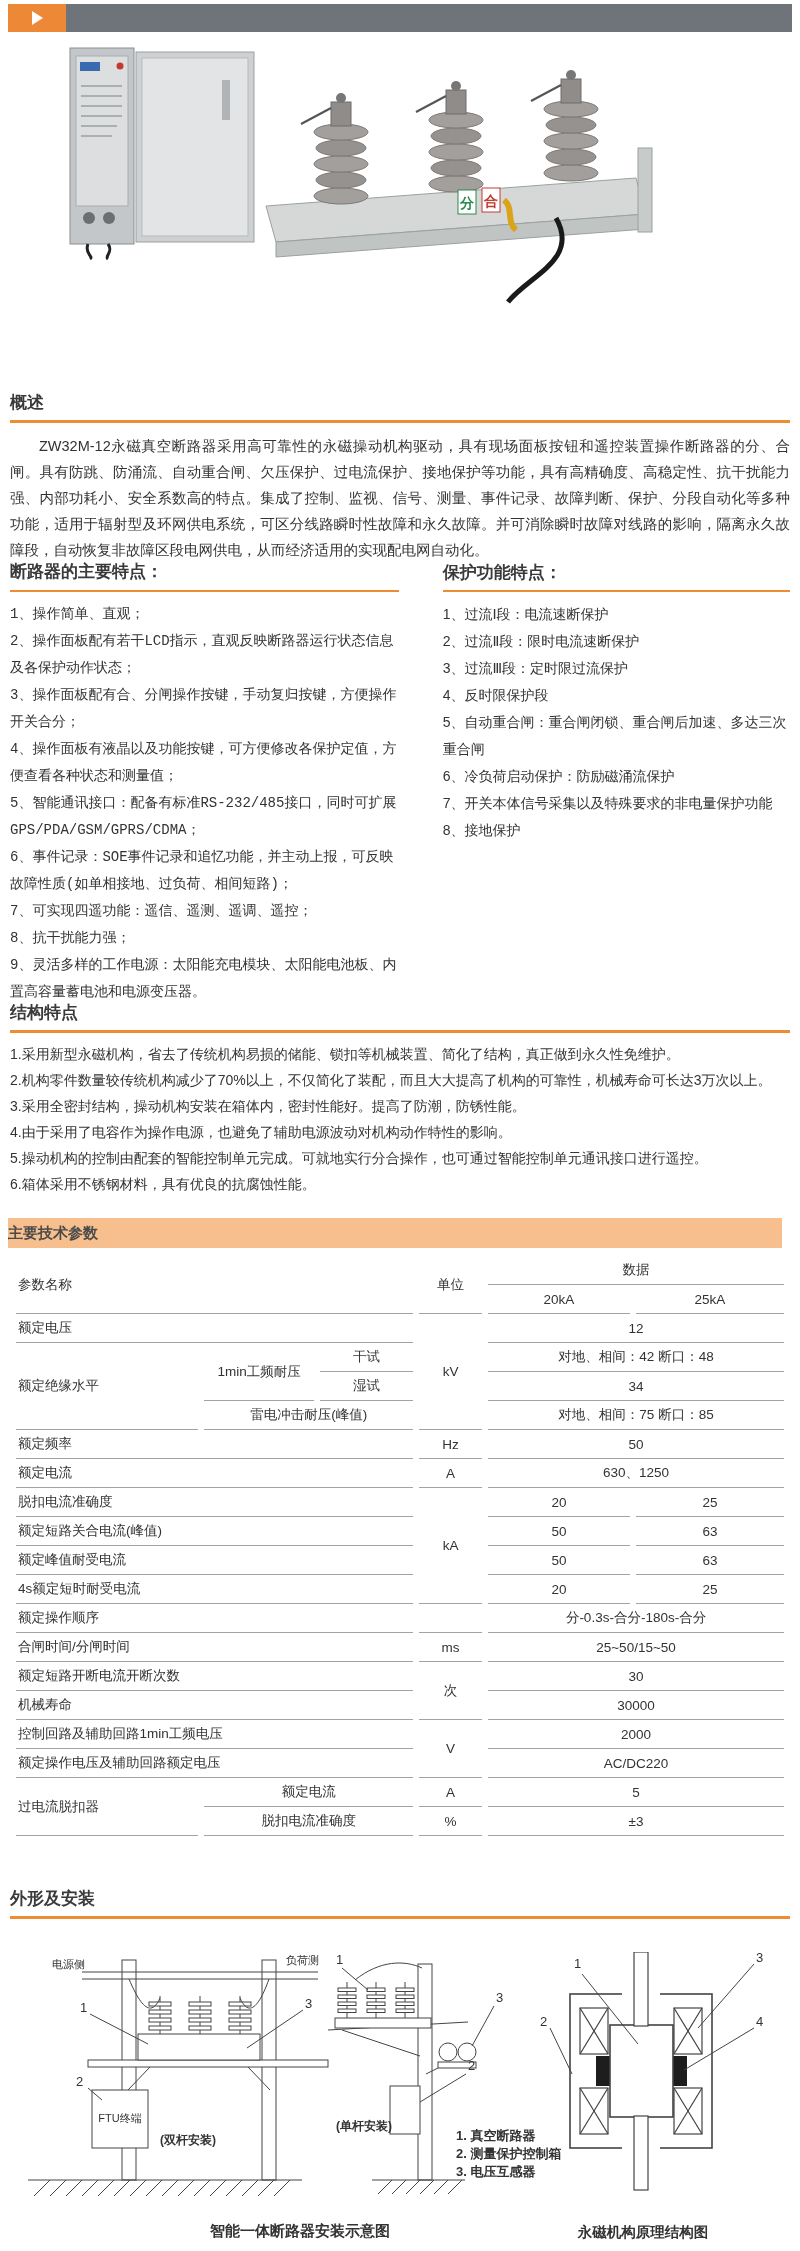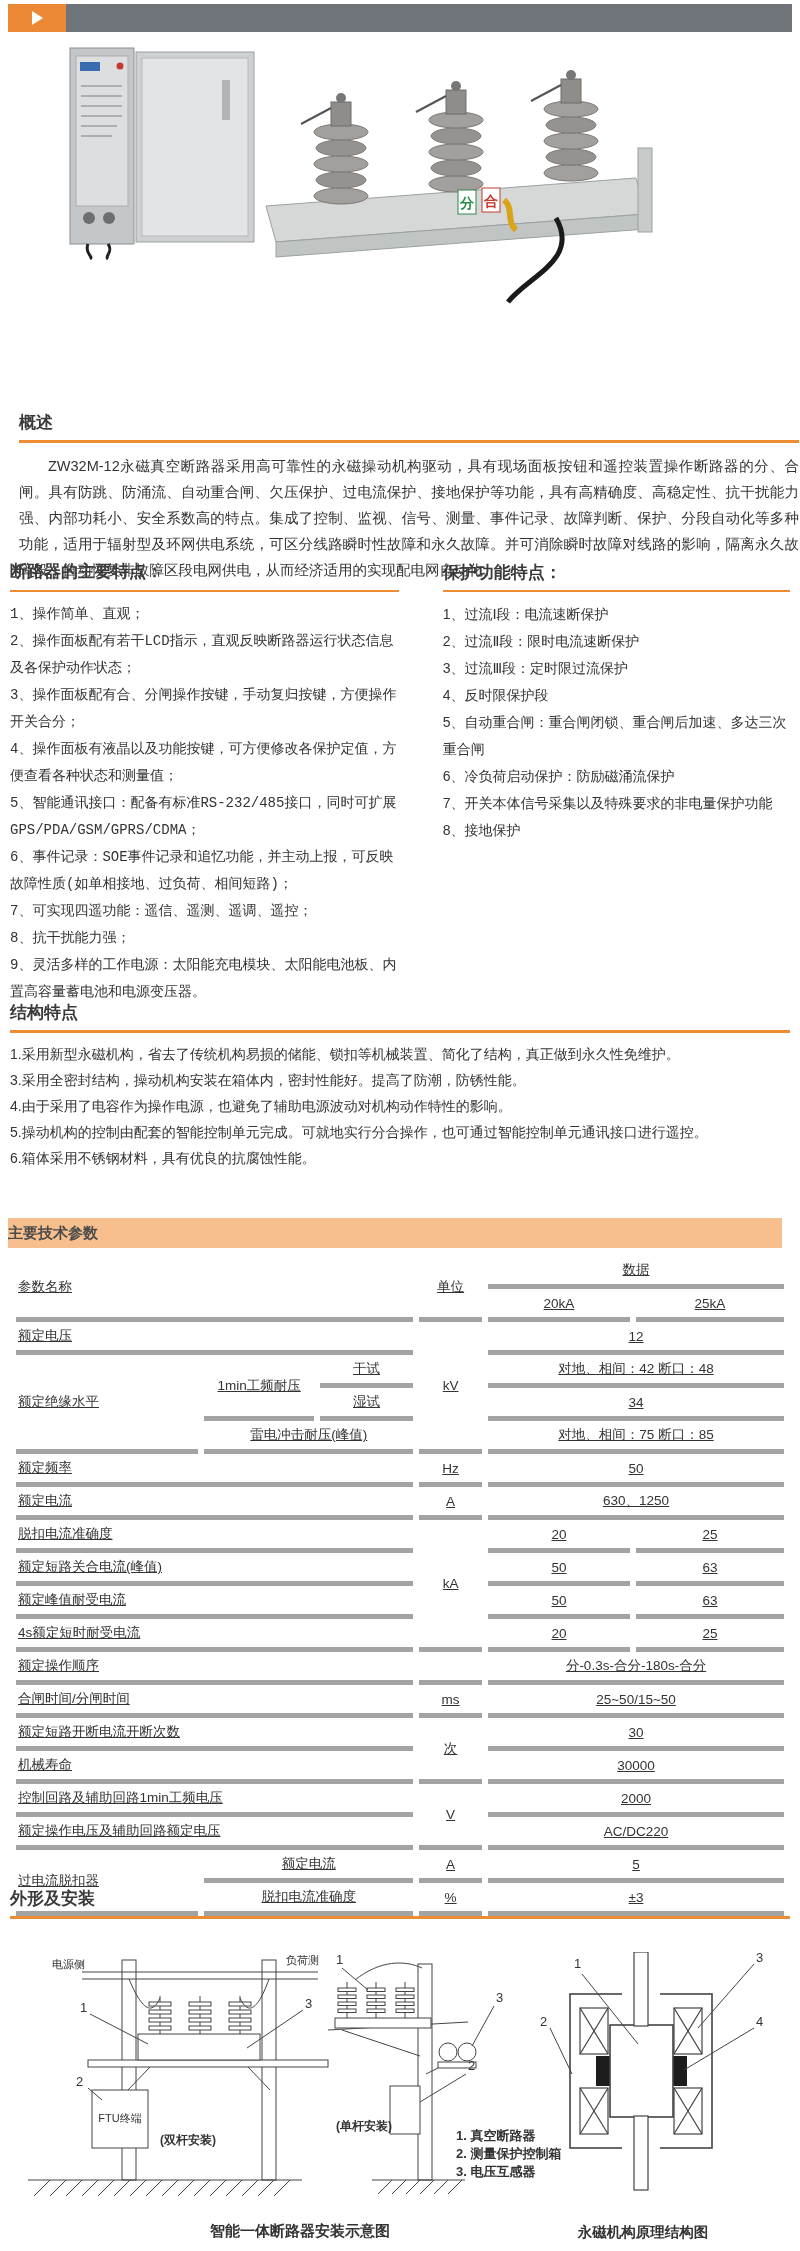--- a/index.html
+++ b/index.html
@@ -10,35 +10,35 @@
   .header-bar{position:absolute;top:4px;left:8px;width:784px;height:28px;background:#6e747a;display:flex;align-items:center;}
   .header-accent{width:58px;height:28px;background:#ed8837;display:flex;align-items:center;justify-content:center;}
   .header-accent .tri{width:0;height:0;border-left:11px solid #fff;border-top:7px solid transparent;border-bottom:7px solid transparent;}
   .header-title{color:#fff;font-weight:bold;font-size:15.5px;margin-left:14px;letter-spacing:.5px;}
 
   
   .section-heading{font-size:17px;font-weight:bold;color:#3a3a3a;line-height:22px;}
   .rule{height:3px;background:#ee8c33;margin-top:6px;}
   .rule2{height:2px;background:#ee8c33;margin-top:6px;}
 
-  #overview{position:absolute;top:412px;left:10px;width:780px;margin-left:9px;}
+  #overview{position:absolute;top:392px;left:10px;width:780px;}
   #overview p{margin:10px 0 0;font-size:14.5px;line-height:26px;text-align:justify;text-indent:2em;}
 
   #features{position:absolute;top:562px;left:10px;width:780px;display:flex;}
   .feat-col-left{width:395px;margin-right:44px;font-family:Liberation Mono, monospace;}
   .feat-col-right{width:353px;}
   .feat-list{margin-top:9px;font-size:14px;line-height:27px;}
 
   #structure{position:absolute;top:1002px;left:10px;width:780px;}
   .struct-list{margin-top:8px;font-size:14px;line-height:26px;}
 
   .params-bar{position:absolute;top:1218px;left:8px;width:774px;height:30px;background:#f6bf8d;display:flex;align-items:center;font-size:15px;font-weight:bold;color:#4a4a4a;}
 
   table.params{position:absolute;top:1256px;left:10px;width:780px;border-collapse:separate;border-spacing:6px 0;table-layout:fixed;font-size:13.5px;color:#333;}
-  table.params td{height:28px;border-bottom:5px solid #a3a3a3;padding:0 2px;overflow:hidden;white-space:nowrap;text-decoration:underline;}
+  table.params td{height:28px;border-bottom:1px solid #a3a3a3;padding:0 2px;overflow:hidden;white-space:nowrap;}
   .tl{text-align:left;} .tc{text-align:center;}
 
   #install{position:absolute;top:1888px;left:10px;width:780px;}
   #diagrams{position:absolute;top:1952px;left:10px;}
   #diagrams text{font-size:11px;fill:#333;}
   #diagrams text.num{font-size:13px;fill:#333;}
   #diagrams text.lbl{font-size:12px;font-weight:bold;fill:#333;}
   #diagrams text.legend{font-size:13px;font-weight:bold;fill:#333;}
   .caption-left{position:absolute;top:2222px;left:160px;width:280px;text-align:center;font-size:15px;font-weight:bold;color:#333;}
   .caption-right{position:absolute;top:2223px;left:548px;width:190px;text-align:center;font-size:14.5px;font-weight:bold;color:#333;}
@@ -156,20 +156,21 @@
         <div>8、接地保护</div>
       </div>
     </div>
   </div>
 
   <div id="structure">
     <div class="section-heading">结构特点</div>
     <div class="rule"></div>
     <div class="struct-list">
       <div>1.采用新型永磁机构，省去了传统机构易损的储能、锁扣等机械装置、简化了结构，真正做到永久性免维护。</div>
+      <div>2.机构零件数量较传统机构减少了70%以上，不仅简化了装配，而且大大提高了机构的可靠性，机械寿命可长达3万次以上。</div>
       <div>3.采用全密封结构，操动机构安装在箱体内，密封性能好。提高了防潮，防锈性能。</div>
       <div>4.由于采用了电容作为操作电源，也避免了辅助电源波动对机构动作特性的影响。</div>
       <div>5.操动机构的控制由配套的智能控制单元完成。可就地实行分合操作，也可通过智能控制单元通讯接口进行遥控。</div>
       <div>6.箱体采用不锈钢材料，具有优良的抗腐蚀性能。</div>
     </div>
   </div>
 
   <div class="params-bar">
     <span>主要技术参数</span>
   </div>

